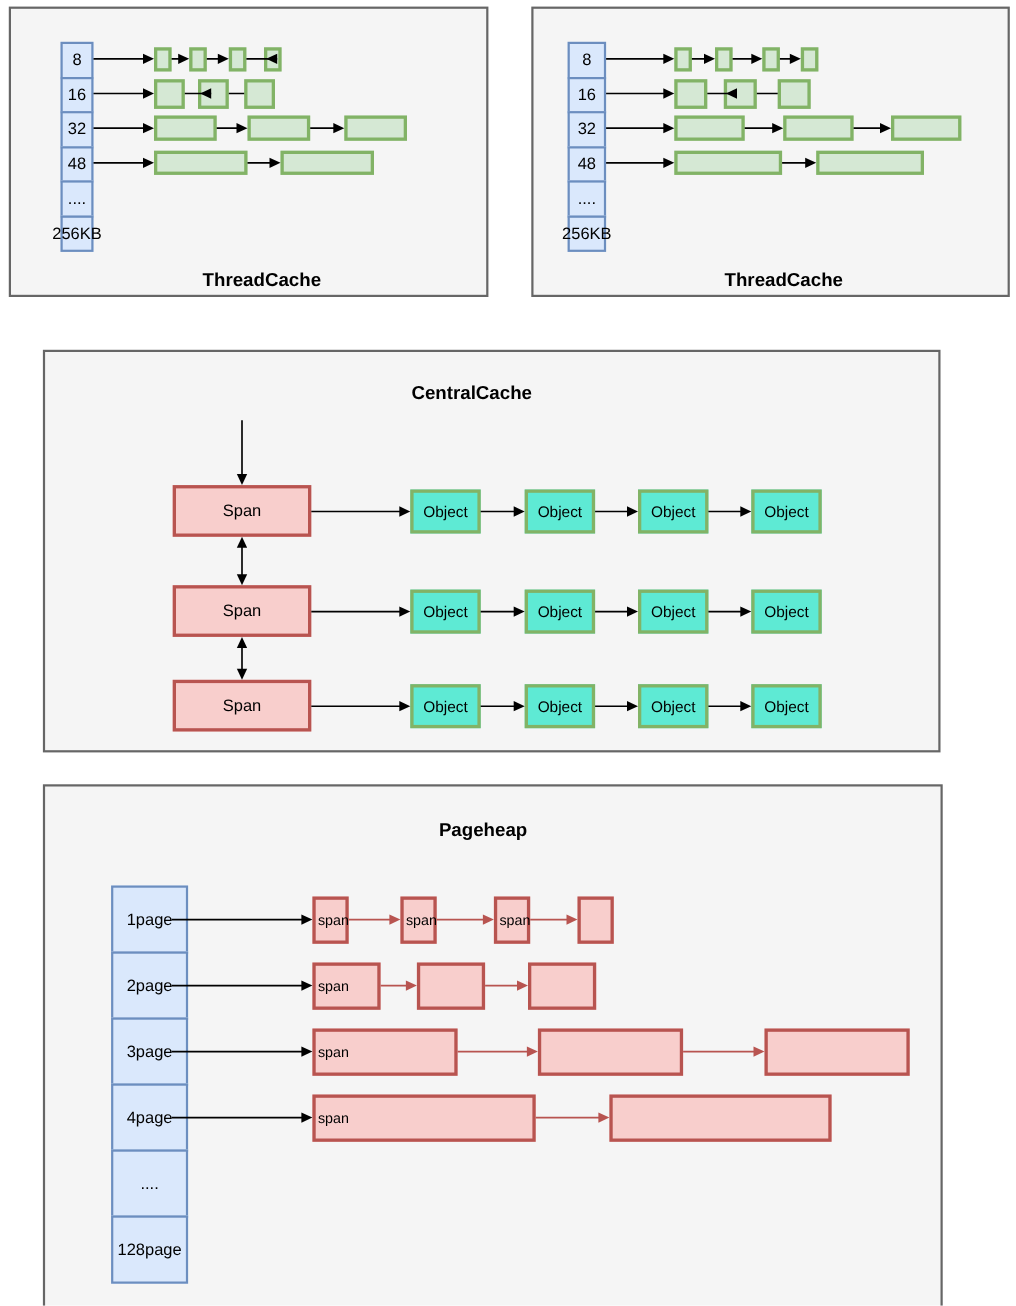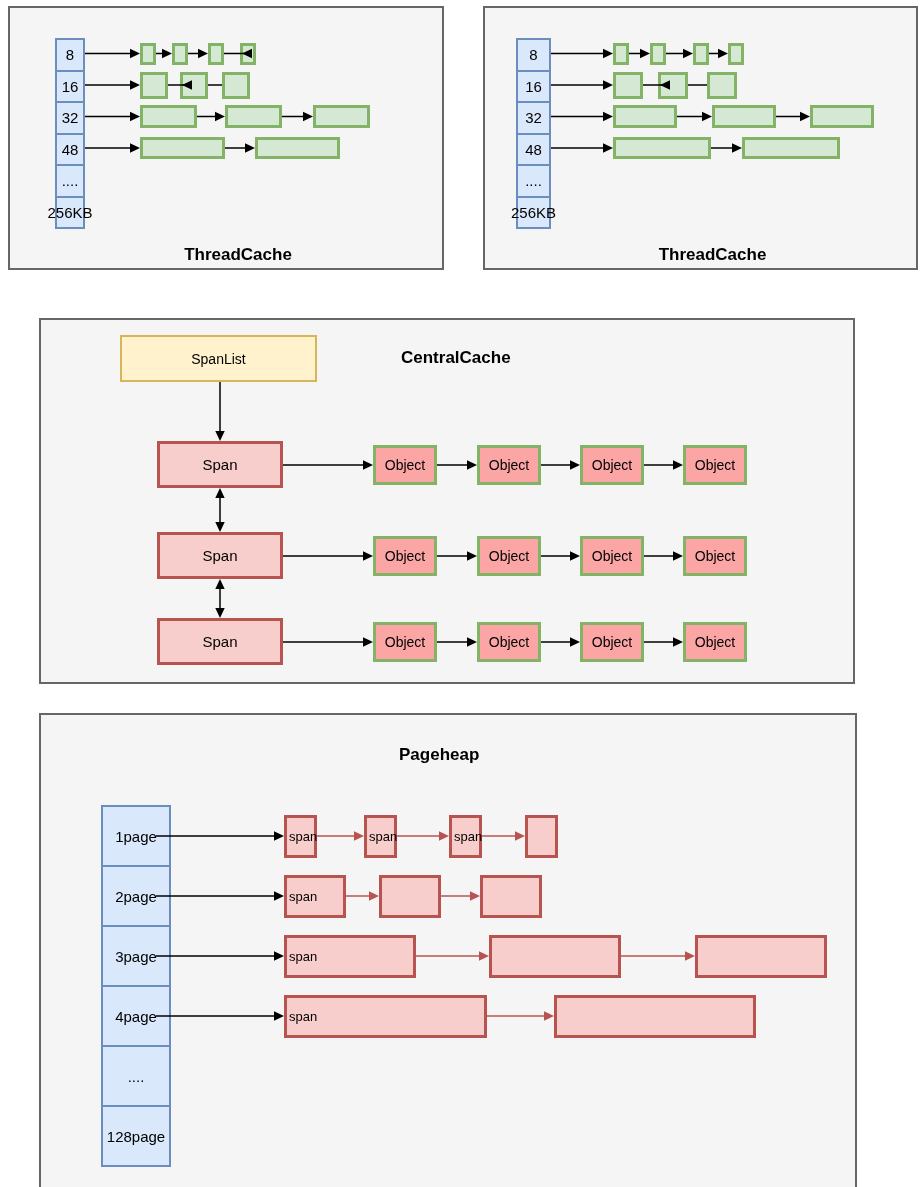--- a/index.html
+++ b/index.html
@@ -9,21 +9,21 @@
   .arrows{position:absolute;left:0;top:0;z-index:5;pointer-events:none;}
   .col{position:absolute;}
   .cell{box-sizing:border-box;border:2px solid #6c8ebf;background:#dae8fc;
         display:flex;align-items:center;justify-content:center;
         font-size:15px;white-space:nowrap;}
   .tc-cell{width:100%;height:33.5px;margin-top:-2px;}
   .ph-cell{width:100%;height:62px;margin-top:-2px;}
   .col .cell:first-child{margin-top:0;}
   .g-block{position:absolute;box-sizing:border-box;background:#d5e8d4;border:3px solid #82b366;}
   .r-block{position:absolute;box-sizing:border-box;background:#f8cecc;border:3px solid #b85450;}
-  .object-box{position:absolute;box-sizing:border-box;background:#fca5a5;border:3px solid #82b366;
+  .object-box{position:absolute;box-sizing:border-box;background:#5eead4;border:3px solid #82b366;
         display:flex;align-items:center;justify-content:center;font-size:14px;}
   .span-box{position:absolute;box-sizing:border-box;background:#f8cecc;border:3px solid #b85450;
         display:flex;align-items:center;justify-content:center;font-size:15px;}
   .spanlist-box{position:absolute;box-sizing:border-box;background:#fff2cc;border:2px solid #d6b656;
         display:flex;align-items:center;justify-content:center;font-size:14px;}
   .ph-span{position:absolute;box-sizing:border-box;background:#f8cecc;border:3px solid #b85450;
         display:flex;align-items:center;font-size:13px;padding-left:2px;white-space:nowrap;}
   .title{position:absolute;font-weight:bold;font-size:17px;}
   .tc-title{left:0;right:0;bottom:3px;text-align:center;margin-left:24px;}
 </style>
@@ -124,22 +124,21 @@
       <div class="g-block" style="left: 173px; top: 63.5px; width: 30px; height: 27px;"></div>
       <div class="g-block" style="left: 222px; top: 63.5px; width: 30px; height: 27px;"></div>
       <div class="g-block" style="left: 128px; top: 97px; width: 64px; height: 23px;"></div>
       <div class="g-block" style="left: 227px; top: 97px; width: 64px; height: 23px;"></div>
       <div class="g-block" style="left: 325px; top: 97px; width: 64px; height: 23px;"></div>
       <div class="g-block" style="left: 128px; top: 129px; width: 98px; height: 22px;"></div>
       <div class="g-block" style="left: 257px; top: 129px; width: 98px; height: 22px;"></div>
     </div>
 
   <div class="panel" id="cc" style="left:39px;top:318px;width:816px;height:366px;">
-    <div class="spanlist-box" style="left:79px;top:15px;width:197px;height:47px;">SpanList</div>
-    <div class="title" style="left:333px;top:28px;margin-left:27px;">CentralCache</div>
+    <div class="title" style="left:333px;top:28px;">CentralCache</div>
 
     <div class="span-box" style="left:116px;top:121px;width:126px;height:47px;">Span</div>
     <div class="span-box" style="left:116px;top:212px;width:126px;height:47px;">Span</div>
     <div class="span-box" style="left:116px;top:298px;width:126px;height:47px;">Span</div>
 
     <div class="object-box" style="left:332px;top:125px;width:64px;height:40px;">Object</div>
     <div class="object-box" style="left:436px;top:125px;width:64px;height:40px;">Object</div>
     <div class="object-box" style="left:539px;top:125px;width:64px;height:40px;">Object</div>
     <div class="object-box" style="left:642px;top:125px;width:64px;height:40px;">Object</div>
 

